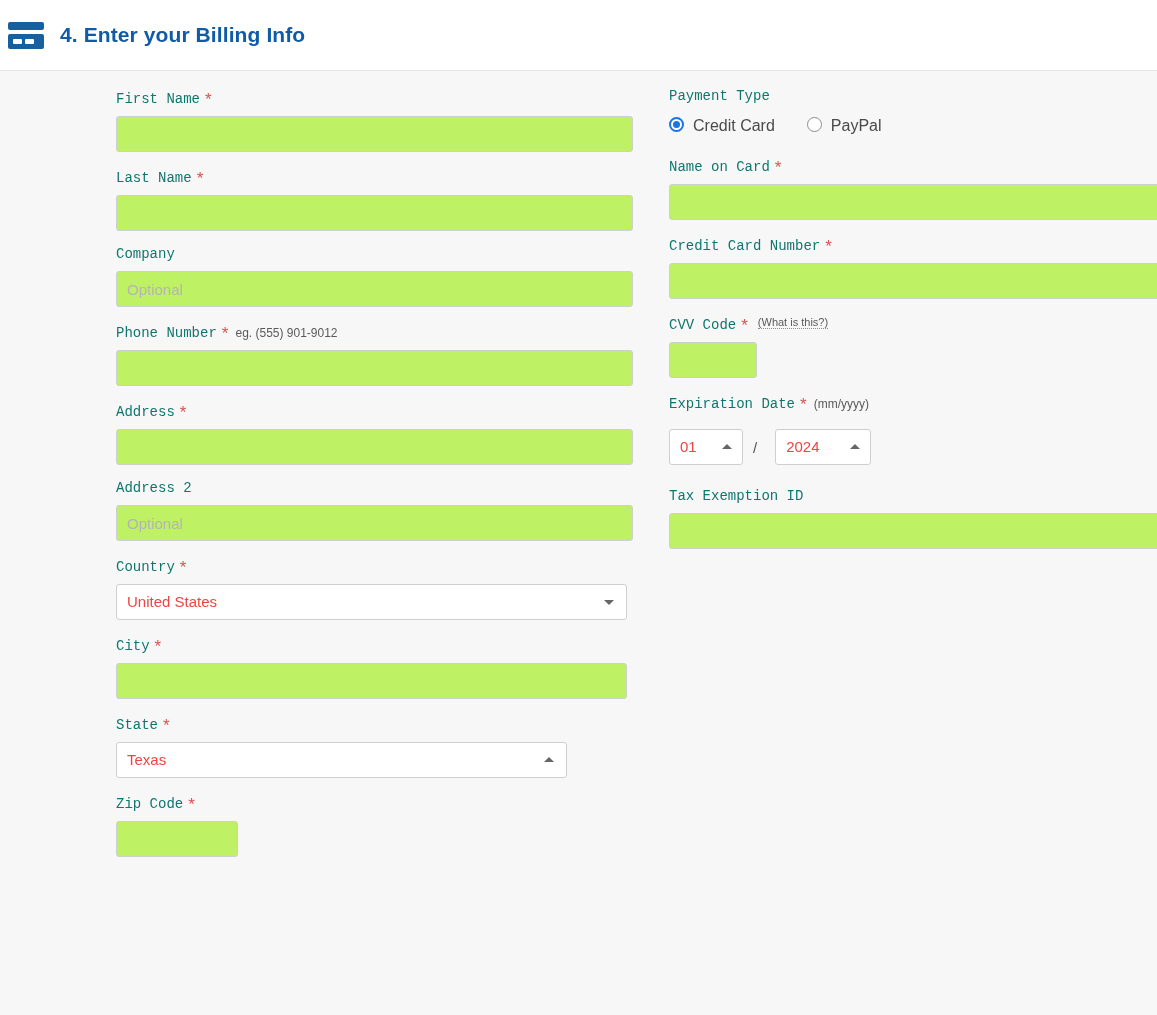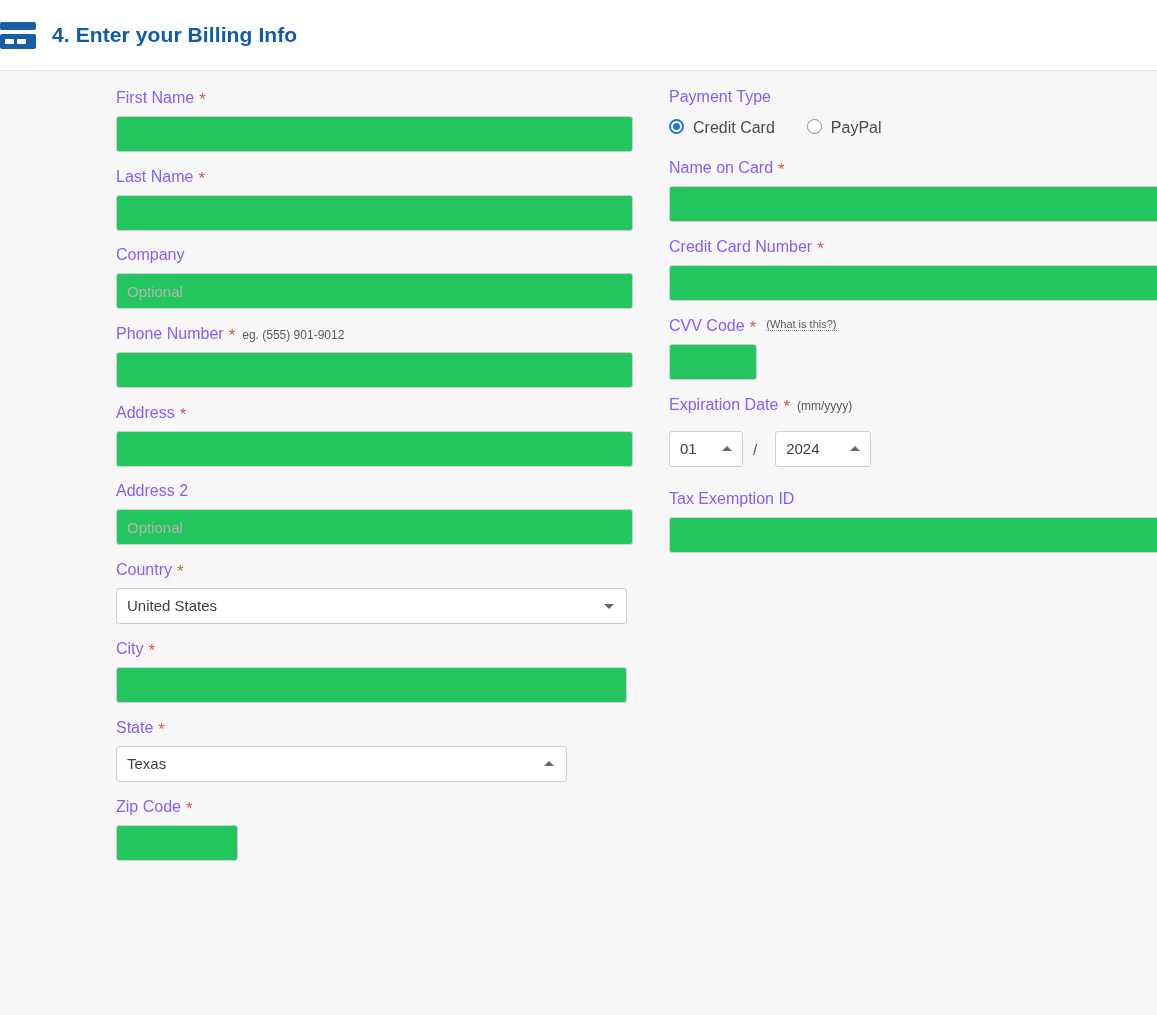--- a/index.html
+++ b/index.html
@@ -17,20 +17,21 @@
     color: #444444;
     -webkit-font-smoothing: antialiased;
   }
 
   
   .page-header {
     height: 71px;
     background: #ffffff;
     display: flex;
     align-items: center;
+    padding-left: 8px;
     border-bottom: 1px solid #e4e4e4;
   }
   .card-icon {
     width: 36px;
     height: 27px;
     margin-right: 16px;
     flex: none;
     position: relative;
   }
   .card-icon .stripe {
@@ -86,23 +87,24 @@
   .field { margin-bottom: 0; }
 
   .label-row {
     display: flex;
     align-items: baseline;
     white-space: nowrap;
     line-height: 1;
   }
   label.field-label,
   .field-label {
-    font-size: 16px;
-    color: #8b5cf6;
+    font-size: 14px;
+    color: #0f766e;
     font-weight: normal;
+    font-family: Liberation Mono, monospace;
   }
   .req {
     color: #d9534f;
     font-size: 17px;
     margin-left: 5px;
     line-height: 1;
     position: relative;
     top: 2px;
   }
   .hint {
@@ -122,21 +124,21 @@
 
   input.txt {
     display: block;
     width: 100%;
     height: 36px;
     margin-top: 10px;
     margin-bottom: 16px;
     padding: 6px 10px;
     font-size: 15px;
     color: #444;
-    background: #22c55e;
+    background: #bef264;
     border: 1px solid #cfcfcf;
     border-radius: 3px;
     font-family: "Liberation Sans", sans-serif;
     outline: none;
   }
   input.txt::placeholder { color: #b4b4b4; }
   input.txt.small { width: 122px; }
   input.txt.cvv   { width: 88px; }
   input.txt.wide-clip { width: 560px; }
 
@@ -151,21 +153,21 @@
     border: 1px solid #cfcfcf;
     border-radius: 3px;
     cursor: pointer;
   }
   .select .sel-value {
     position: absolute;
     left: 10px;
     top: 0;
     line-height: 34px;
     font-size: 15px;
-    color: #404040;
+    color: #ef4444;
   }
   .caret {
     position: absolute;
     right: 12px;
     top: 50%;
     width: 0;
     height: 0;
     border-left: 5px solid transparent;
     border-right: 5px solid transparent;
   }

